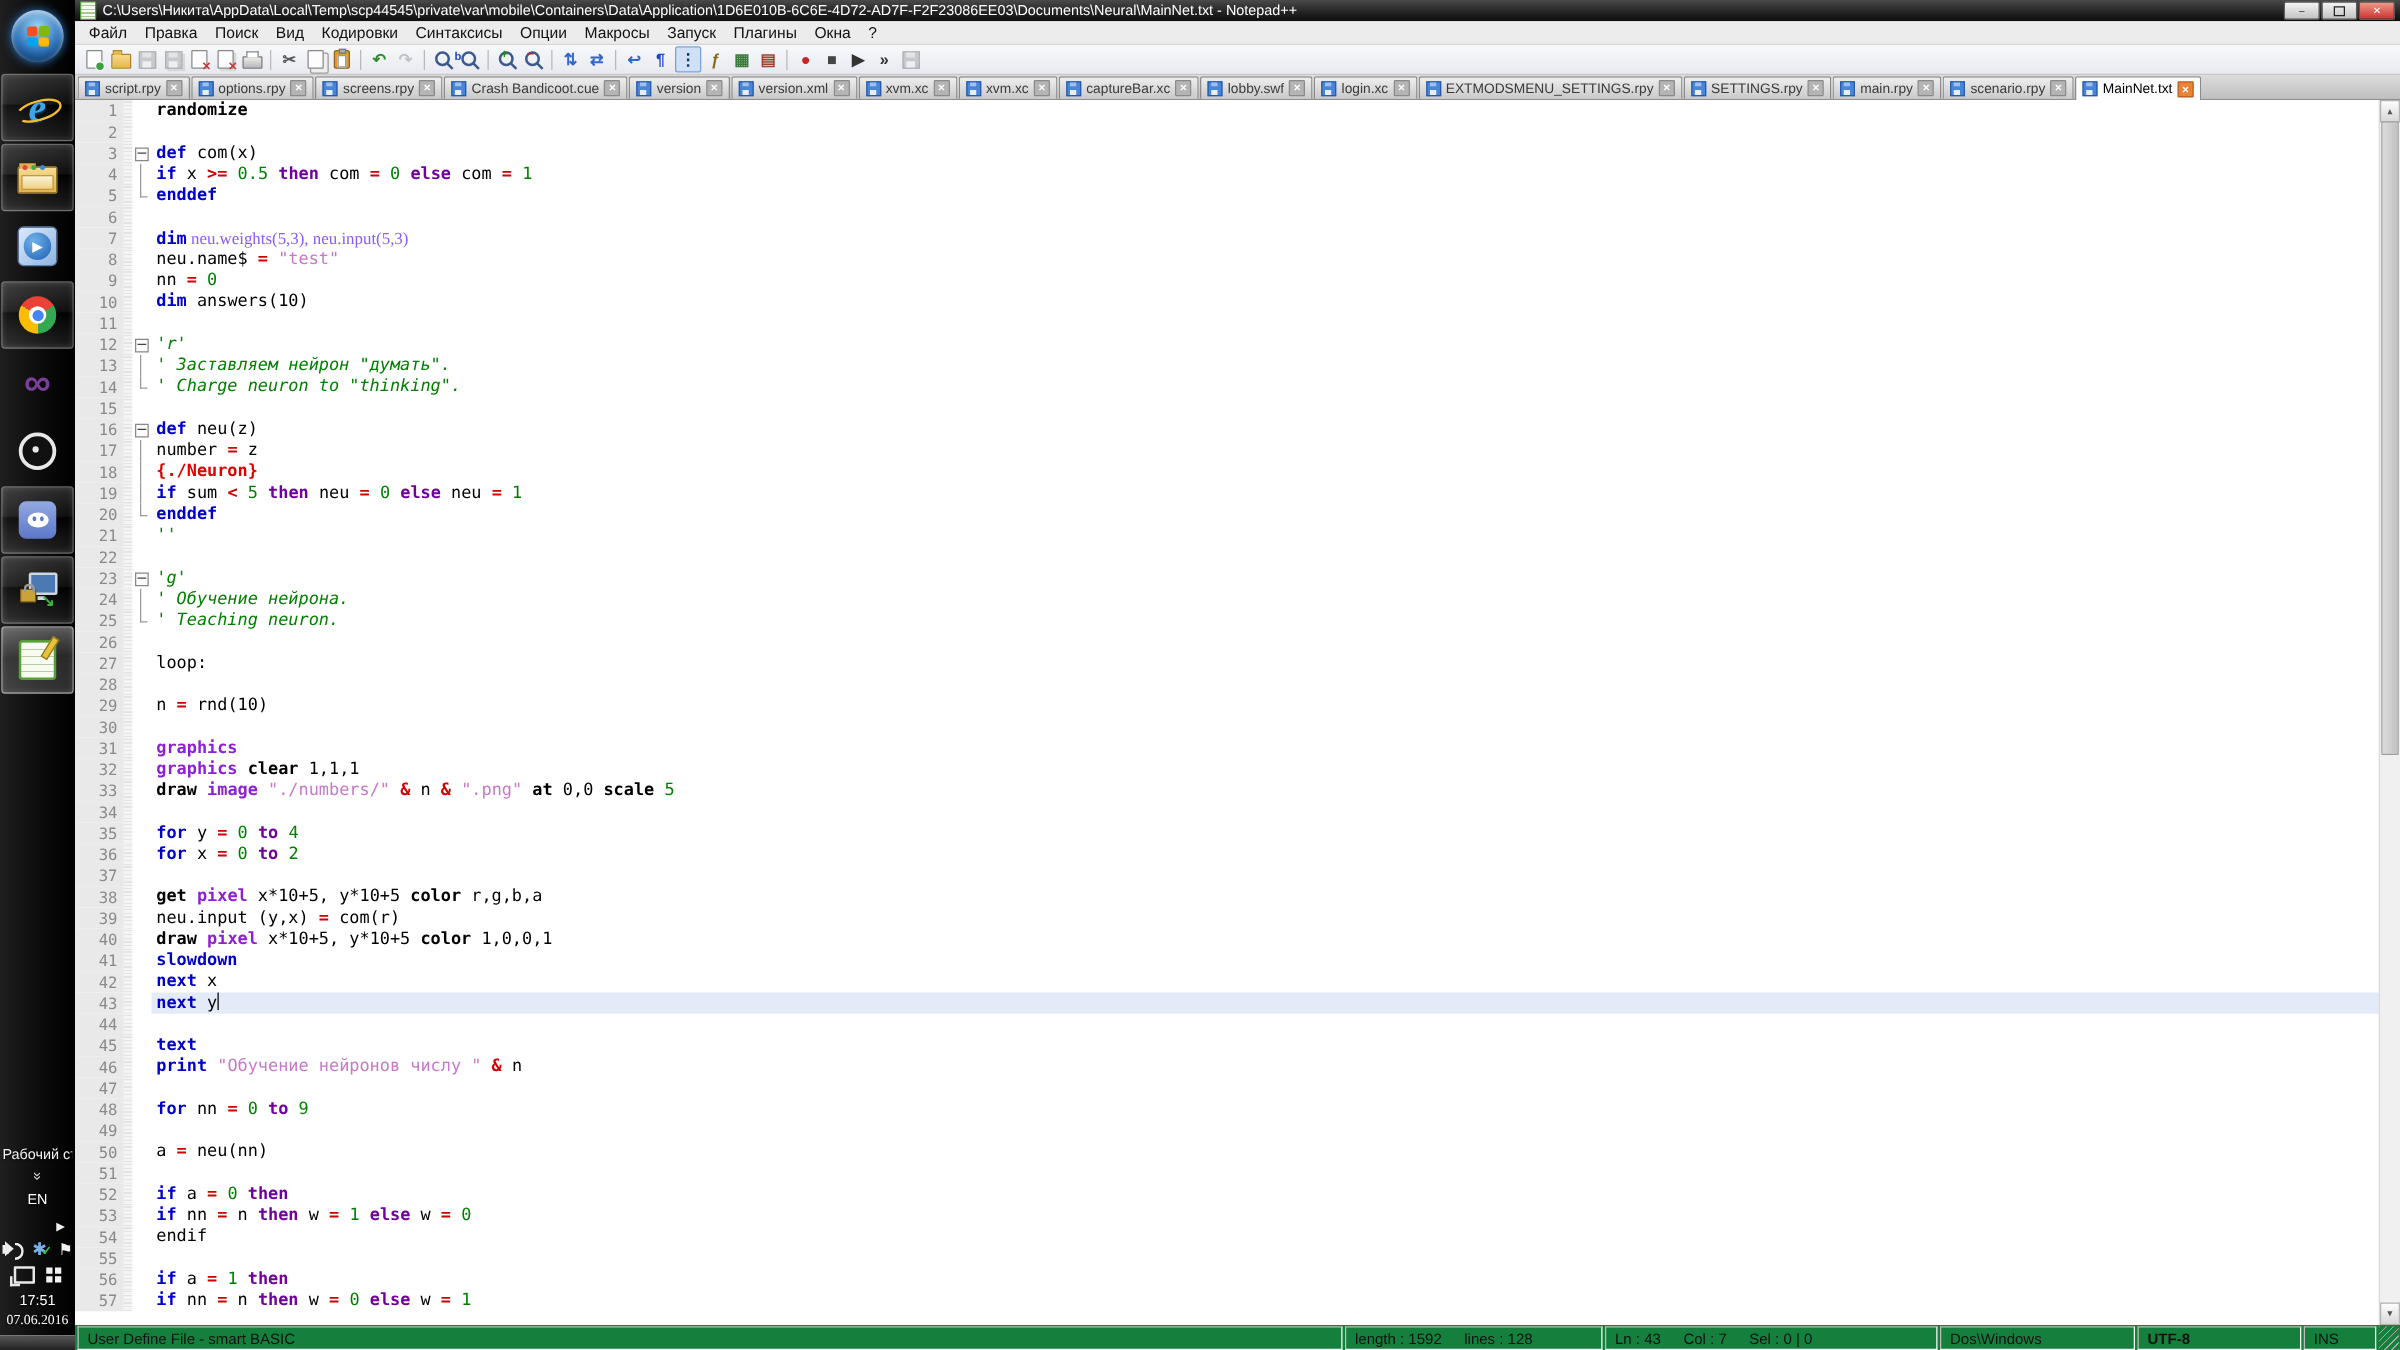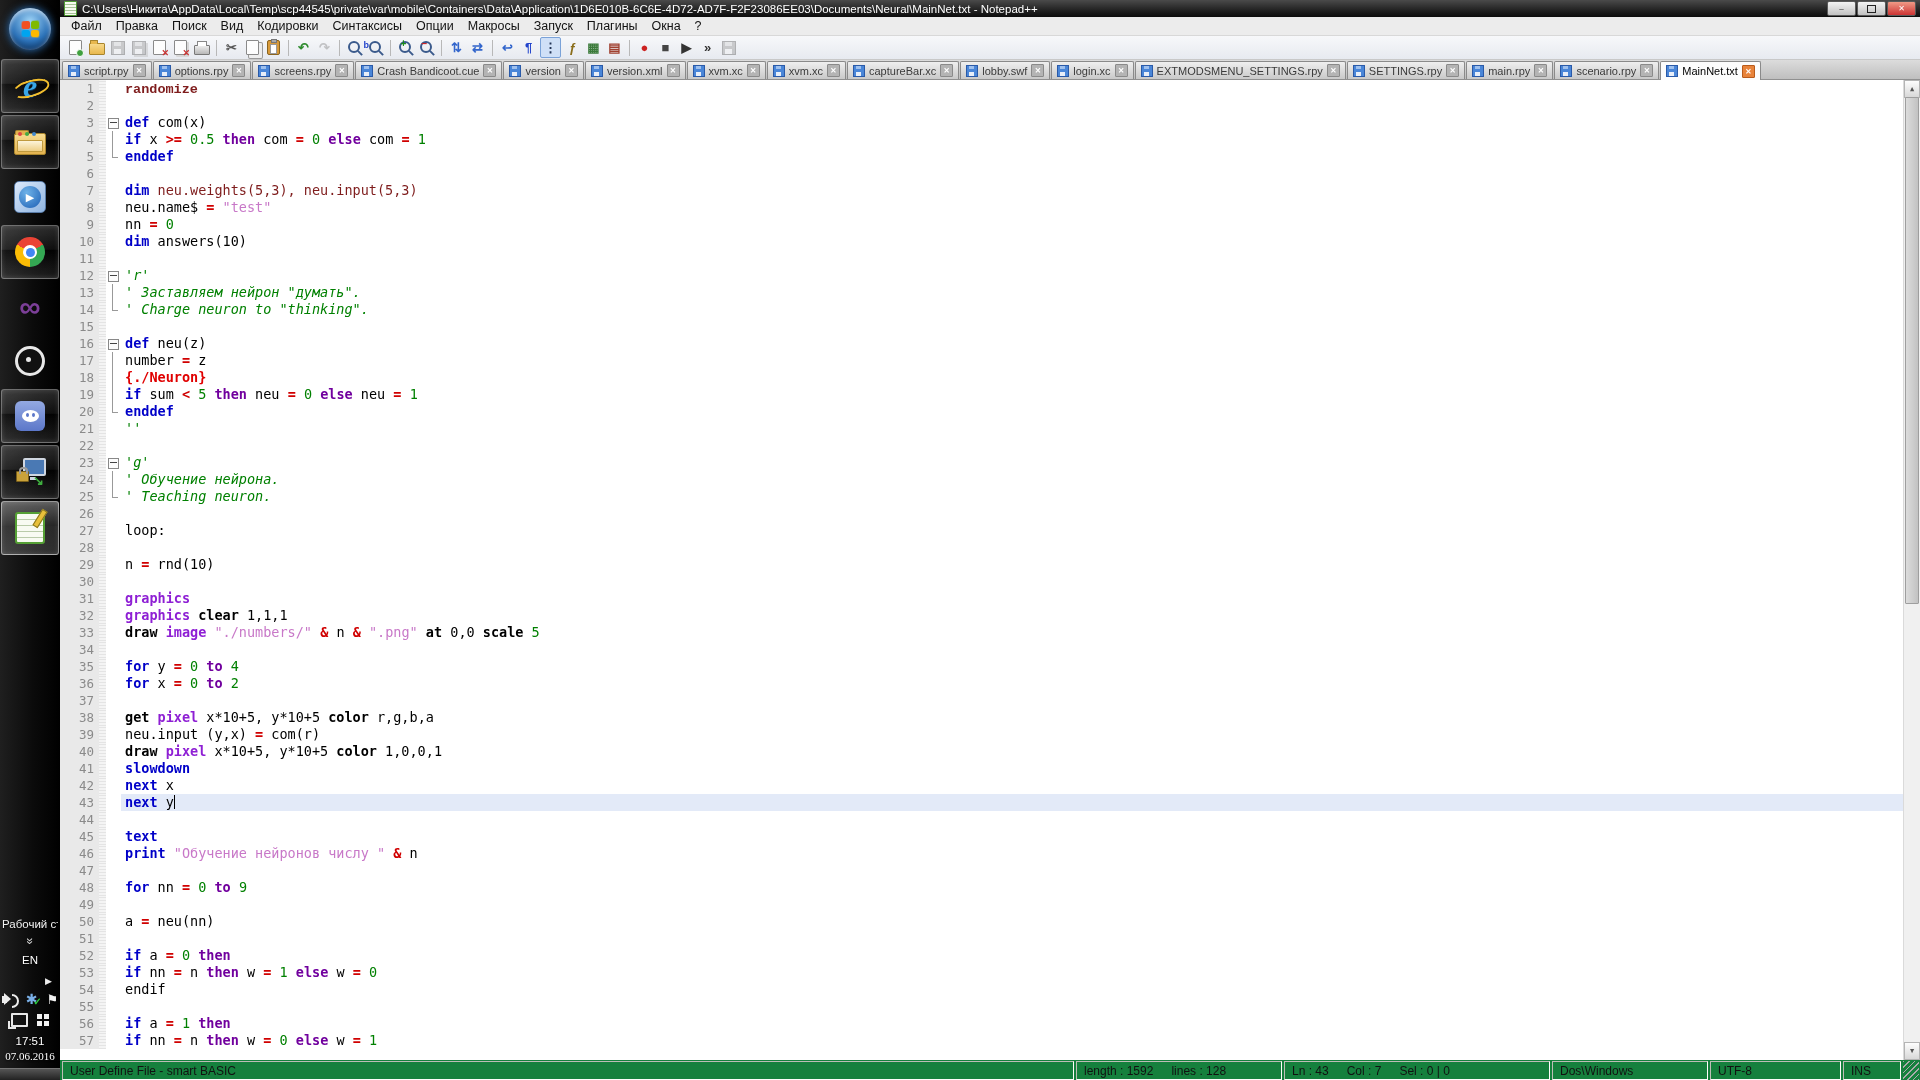--- a/index.html
+++ b/index.html
@@ -435,27 +435,27 @@
         </div>
         <div class="tab active">
           <span class="tfl"></span>
           <span>MainNet.txt</span>
           <span class="tx">✕</span>
         </div>
       </div>
 
     <div class="editor">
       <div class="rows">
-          <div class="row"><div class="ln">1</div><div class="bm"></div><div class="fold"></div><div class="cd"><span class="sg-k" style="color: #7f1d1d; font-family: Liberation Mono, monospace;">randomize</span></div></div>
+          <div class="row"><div class="ln">1</div><div class="bm"></div><div class="fold"></div><div class="cd"><span class="sg-k" style="color: #000000;">randomize</span></div></div>
           <div class="row"><div class="ln">2</div><div class="bm"></div><div class="fold"></div><div class="cd"></div></div>
           <div class="row"><div class="ln">3</div><div class="bm"></div><div class="fold"><div class="fbox"></div></div><div class="cd"><span class="sg-k" style="color: rgb(0, 0, 200);">def</span><span class="sg-p" style="color: rgb(0, 0, 0);"> com(x)</span></div></div>
           <div class="row"><div class="ln">4</div><div class="bm"></div><div class="fold fmid"></div><div class="cd"><span class="sg-k" style="color: rgb(0, 0, 200);">if</span><span class="sg-p" style="color: rgb(0, 0, 0);"> x </span><span class="sg-o" style="color: rgb(208, 0, 0);">&gt;=</span><span class="sg-p" style="color: rgb(0, 0, 0);"> </span><span class="sg-n" style="color: rgb(0, 128, 0);">0.5</span><span class="sg-p" style="color: rgb(0, 0, 0);"> </span><span class="sg-t" style="color: rgb(113, 0, 158);">then</span><span class="sg-p" style="color: rgb(0, 0, 0);"> com </span><span class="sg-o" style="color: rgb(208, 0, 0);">=</span><span class="sg-p" style="color: rgb(0, 0, 0);"> </span><span class="sg-n" style="color: rgb(0, 128, 0);">0</span><span class="sg-p" style="color: rgb(0, 0, 0);"> </span><span class="sg-t" style="color: rgb(113, 0, 158);">else</span><span class="sg-p" style="color: rgb(0, 0, 0);"> com </span><span class="sg-o" style="color: rgb(208, 0, 0);">=</span><span class="sg-p" style="color: rgb(0, 0, 0);"> </span><span class="sg-n" style="color: rgb(0, 128, 0);">1</span></div></div>
           <div class="row"><div class="ln">5</div><div class="bm"></div><div class="fold fend"></div><div class="cd"><span class="sg-k" style="color: rgb(0, 0, 200);">enddef</span></div></div>
           <div class="row"><div class="ln">6</div><div class="bm"></div><div class="fold"></div><div class="cd"></div></div>
-          <div class="row"><div class="ln">7</div><div class="bm"></div><div class="fold"></div><div class="cd"><span class="sg-k" style="color: rgb(0, 0, 200);">dim</span><span class="sg-p" style="color: #7f1d1d;"> neu.weights(5,3), neu.input(5,3)</span></div></div>
+          <div class="row"><div class="ln">7</div><div class="bm"></div><div class="fold"></div><div class="cd"><span class="sg-k" style="color: rgb(0, 0, 200);">dim</span><span class="sg-p" style="color: #8b5cf6; font-family: Liberation Serif, serif;"> neu.weights(5,3), neu.input(5,3)</span></div></div>
           <div class="row"><div class="ln">8</div><div class="bm"></div><div class="fold"></div><div class="cd"><span class="sg-p" style="color: rgb(0, 0, 0);">neu.name$ </span><span class="sg-o" style="color: rgb(208, 0, 0);">=</span><span class="sg-p" style="color: rgb(0, 0, 0);"> </span><span class="sg-s" style="color: rgb(200, 120, 200);">"test"</span></div></div>
           <div class="row"><div class="ln">9</div><div class="bm"></div><div class="fold"></div><div class="cd"><span class="sg-p" style="color: rgb(0, 0, 0);">nn </span><span class="sg-o" style="color: rgb(208, 0, 0);">=</span><span class="sg-p" style="color: rgb(0, 0, 0);"> </span><span class="sg-n" style="color: rgb(0, 128, 0);">0</span></div></div>
           <div class="row"><div class="ln">10</div><div class="bm"></div><div class="fold"></div><div class="cd"><span class="sg-k" style="color: rgb(0, 0, 200);">dim</span><span class="sg-p" style="color: rgb(0, 0, 0);"> answers(10)</span></div></div>
           <div class="row"><div class="ln">11</div><div class="bm"></div><div class="fold"></div><div class="cd"></div></div>
           <div class="row"><div class="ln">12</div><div class="bm"></div><div class="fold"><div class="fbox"></div></div><div class="cd"><span class="sg-c" style="color: rgb(0, 128, 0);">'r'</span></div></div>
           <div class="row"><div class="ln">13</div><div class="bm"></div><div class="fold fmid"></div><div class="cd"><span class="sg-c" style="color: rgb(0, 128, 0);">' Заставляем нейрон "думать".</span></div></div>
           <div class="row"><div class="ln">14</div><div class="bm"></div><div class="fold fend"></div><div class="cd"><span class="sg-c" style="color: rgb(0, 128, 0);">' Charge neuron to "thinking".</span></div></div>
           <div class="row"><div class="ln">15</div><div class="bm"></div><div class="fold"></div><div class="cd"></div></div>
           <div class="row"><div class="ln">16</div><div class="bm"></div><div class="fold"><div class="fbox"></div></div><div class="cd"><span class="sg-k" style="color: rgb(0, 0, 200);">def</span><span class="sg-p" style="color: rgb(0, 0, 0);"> neu(z)</span></div></div>
           <div class="row"><div class="ln">17</div><div class="bm"></div><div class="fold fmid"></div><div class="cd"><span class="sg-p" style="color: rgb(0, 0, 0);">number </span><span class="sg-o" style="color: rgb(208, 0, 0);">=</span><span class="sg-p" style="color: rgb(0, 0, 0);"> z</span></div></div>
@@ -512,19 +512,19 @@
       <div class="seg" style="width:190px;">
         <span>length : 1592</span>
         <span>lines : 128</span>
       </div>
       <div class="seg" style="width:250px;">
         <span>Ln : 43</span>
         <span>Col : 7</span>
         <span>Sel : 0 | 0</span>
       </div>
       <div class="seg" style="width:140px;">Dos\Windows</div>
-      <div class="seg" style="width:115px;">UTF-8</div>
+      <div class="seg" style="width:115px;font-weight:bold;">UTF-8</div>
       <div class="seg" style="width:42px;">INS</div>
       <div class="grip"></div>
     </div>
 
   </div>
 </div>
 
 </body></html>

